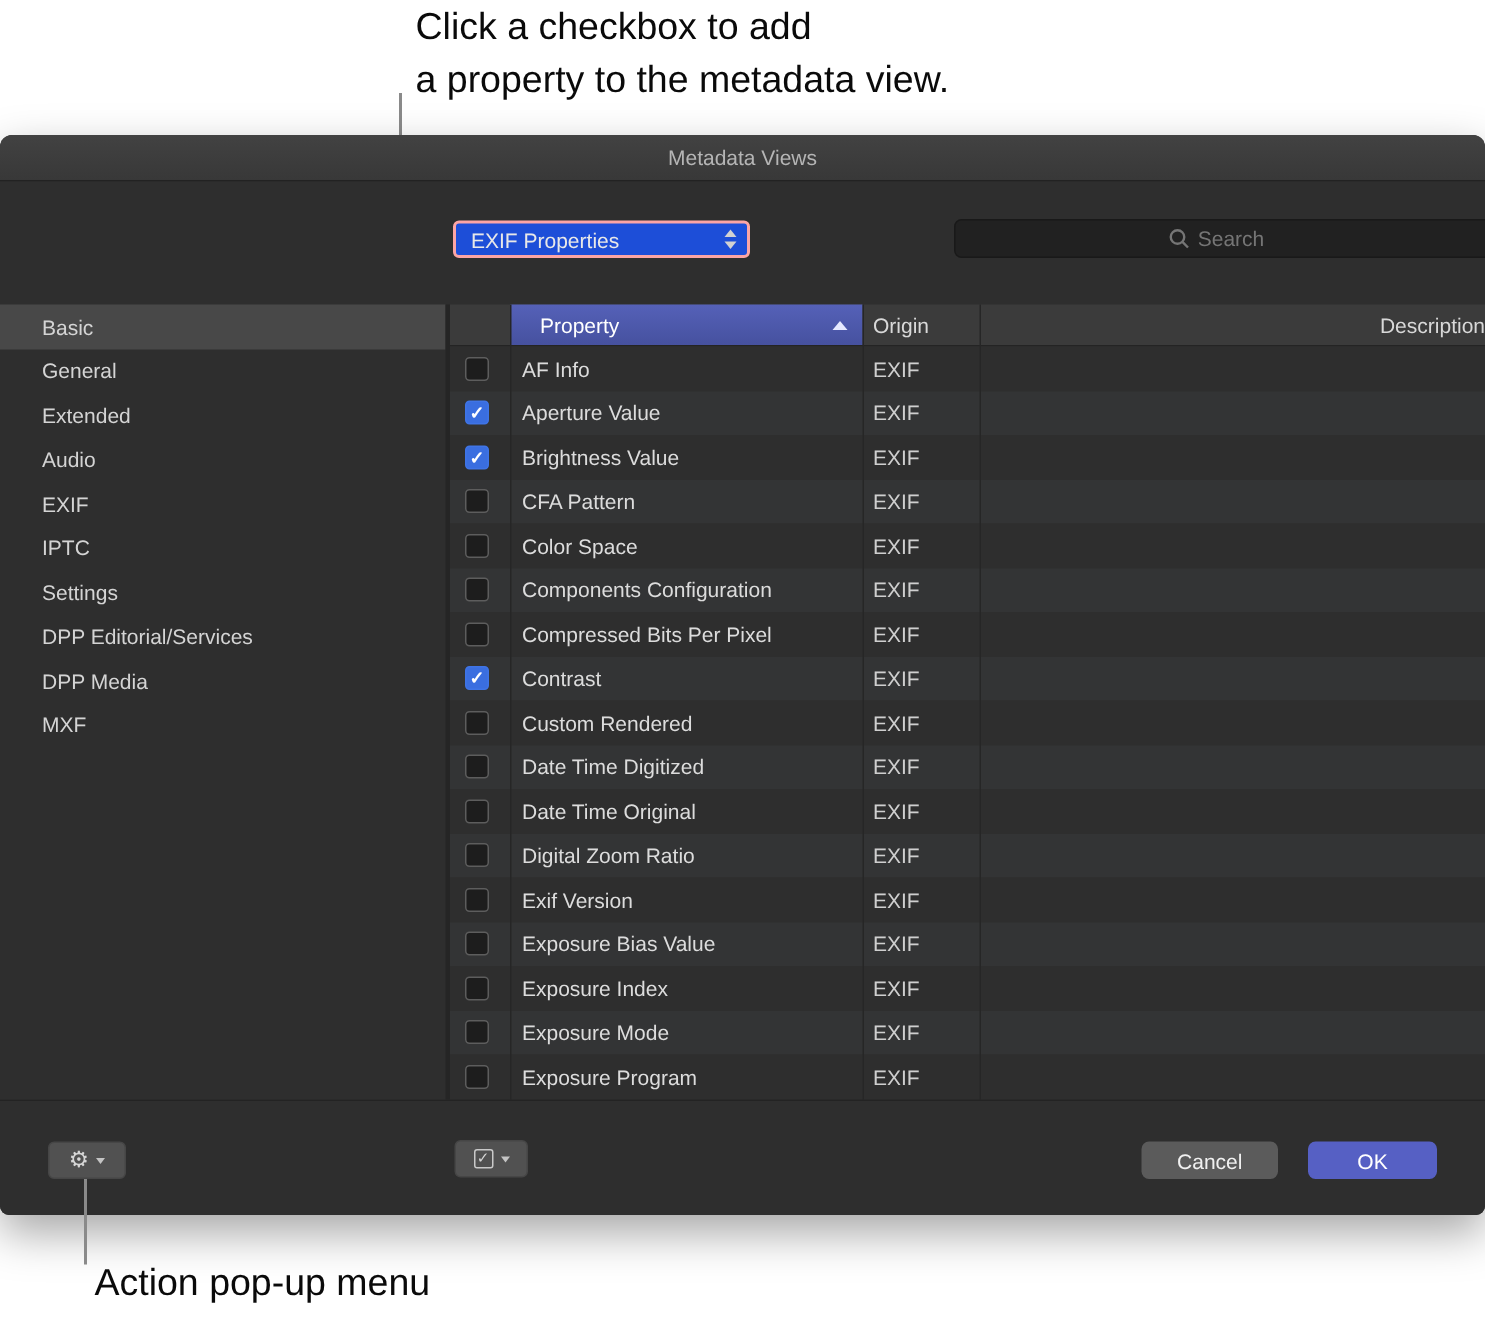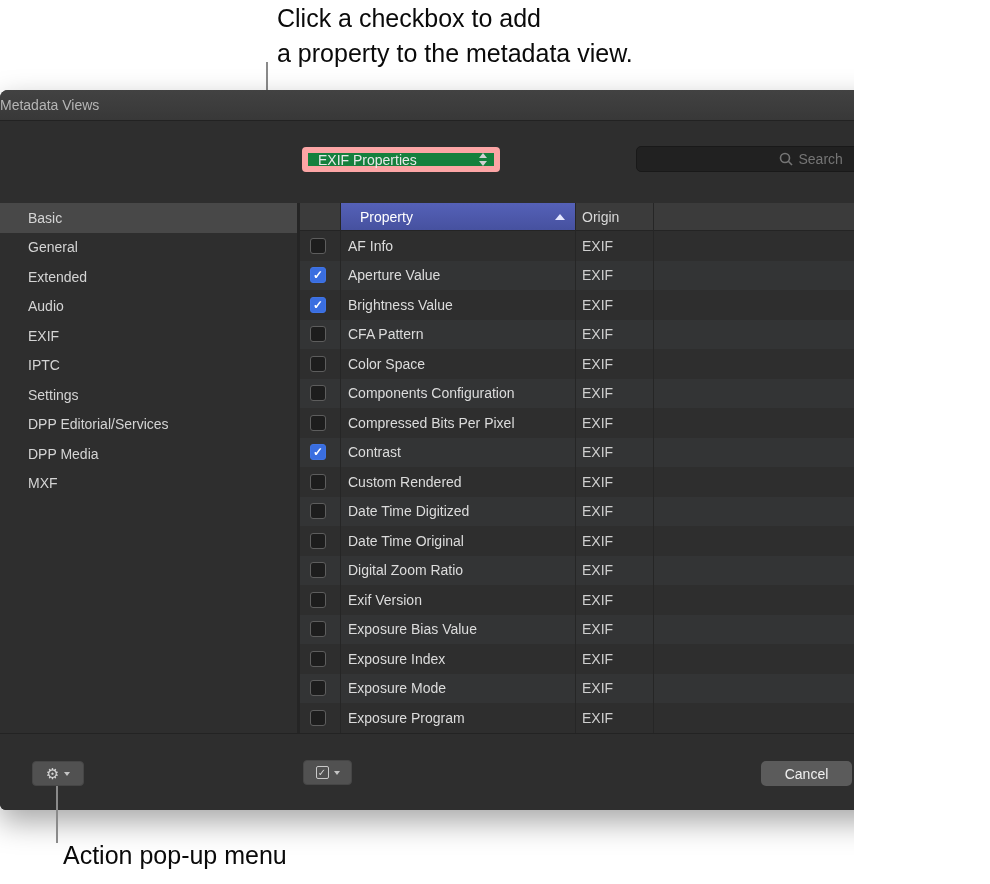--- a/index.html
+++ b/index.html
@@ -1,32 +1,32 @@
 <!DOCTYPE html>
 <html><head>
 <meta charset="utf-8">
 <style>
   * { margin:0; padding:0; box-sizing:border-box; }
   body { background:#ffffff; font-family:"Liberation Sans", sans-serif; }
-  .page { position:relative; width:854px; height:884px; background:#ffffff; overflow:hidden; }
+  .page { position:relative; width:990px; height:884px; background:#ffffff; overflow:hidden; }
 
   
   .anno-top { position:absolute; left:277px; top:1px; font-size:25px; line-height:35px; color:#0a0a0a; }
   .anno-bottom { position:absolute; left:63px; top:841px; font-size:25px; color:#0a0a0a; }
   .callout { position:absolute; background:#8a8a8a; }
   .co-top-v { left:266px; top:62px; width:2px; height:214px; }
   .co-top-h { left:266px; top:274px; width:38px; height:2px; }
   .co-bot-v { left:56px; top:786px; width:2px; height:57px; }
 
   
   .dialog { position:absolute; left:0; top:90px; width:990px; height:720px; background:#2e2e2e; border-radius:8px 8px 6px 6px; box-shadow:0 12px 30px rgba(0,0,0,.35); }
-  .titlebar { position:absolute; left:0; right:0; top:0; height:31px; background:linear-gradient(#424242,#383838); border-bottom:1px solid #222222; border-radius:8px 8px 0 0; display:flex; align-items:center; color:#b5b5b5; font-size:14px; }
-
-  
-  .popup-exif { position:absolute; left:302px; top:57px; width:198px; height:25px; background:#15803d; border:6px solid #fca5a5; border-radius:4px; display:flex; align-items:center; padding-left:10px; color:#e8e8e8; font-size:14px; }
+  .titlebar { position:absolute; left:0; right:0; top:0; height:31px; background:linear-gradient(#424242,#383838); border-bottom:1px solid #222222; border-radius:8px 8px 0 0; display:flex; align-items:center; justify-content:center; color:#b5b5b5; font-size:14px; }
+
+  
+  .popup-exif { position:absolute; left:302px; top:57px; width:198px; height:25px; background:#1d4ed8; border:2px solid #fca5a5; border-radius:4px; display:flex; align-items:center; padding-left:10px; color:#e8e8e8; font-size:14px; }
   .stepper { margin-left:auto; margin-right:7px; display:flex; flex-direction:column; gap:3px; }
   .tri-up { width:0; height:0; border-left:4px solid transparent; border-right:4px solid transparent; border-bottom:5px solid #d2d2d2; }
   .tri-down { width:0; height:0; border-left:4px solid transparent; border-right:4px solid transparent; border-top:5px solid #d2d2d2; }
   .tri-down.sm { border-left-width:3px; border-right-width:3px; border-top-width:4px; border-top-color:#c4c4c4; }
 
   .search { position:absolute; left:636px; top:56px; width:363px; height:26px; background:#212121; border:1px solid #191919; border-radius:5px; display:flex; align-items:center; justify-content:center; gap:6px; }
   .search input { background:transparent; border:none; outline:none; color:#9a9a9a; font-size:14px; width:58px; }
   .search input::placeholder { color:#757575; }
 
   

